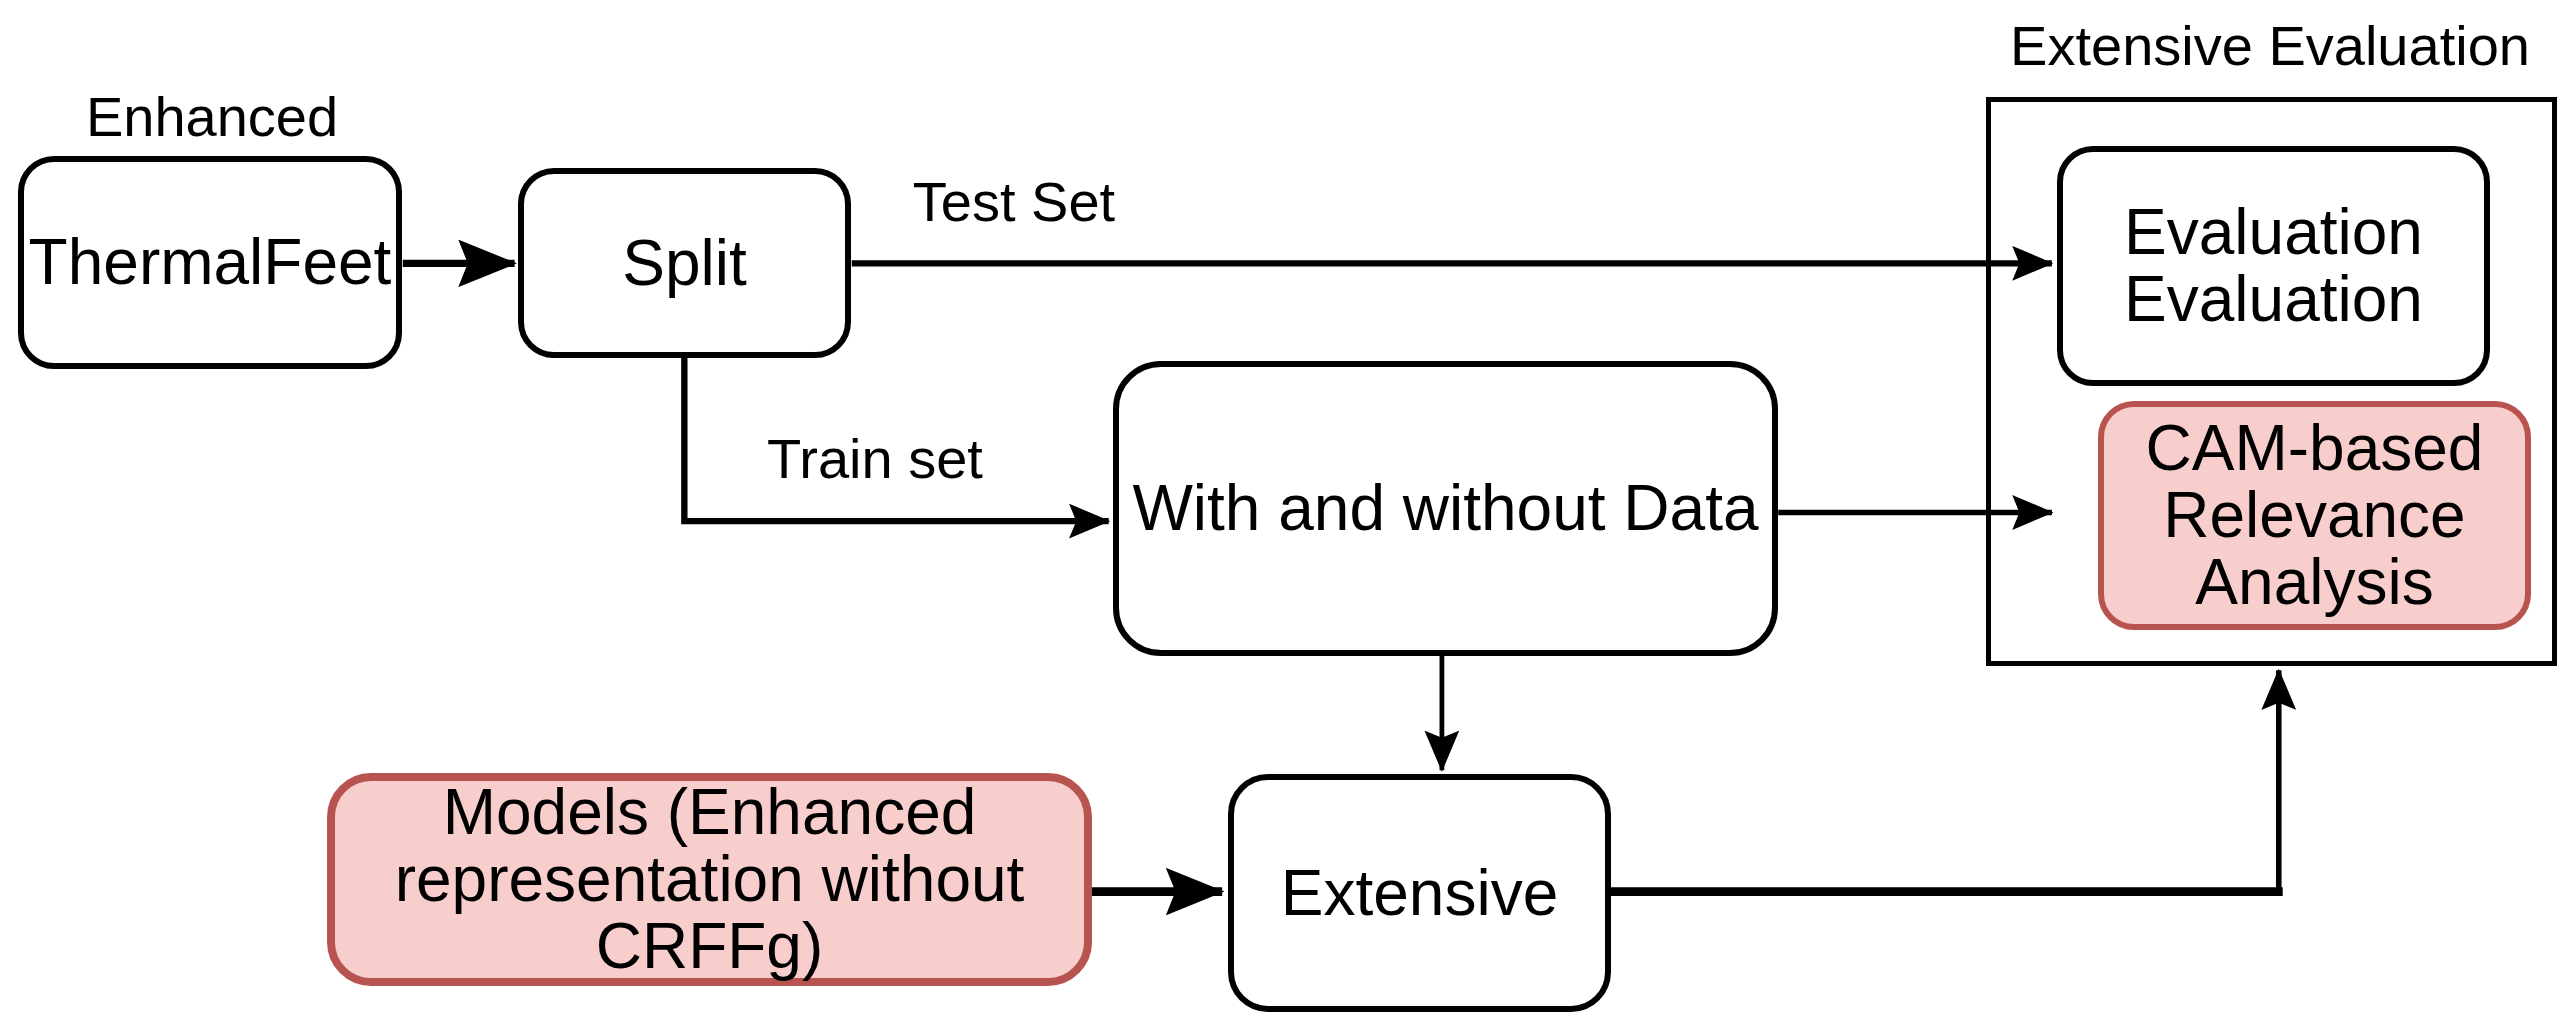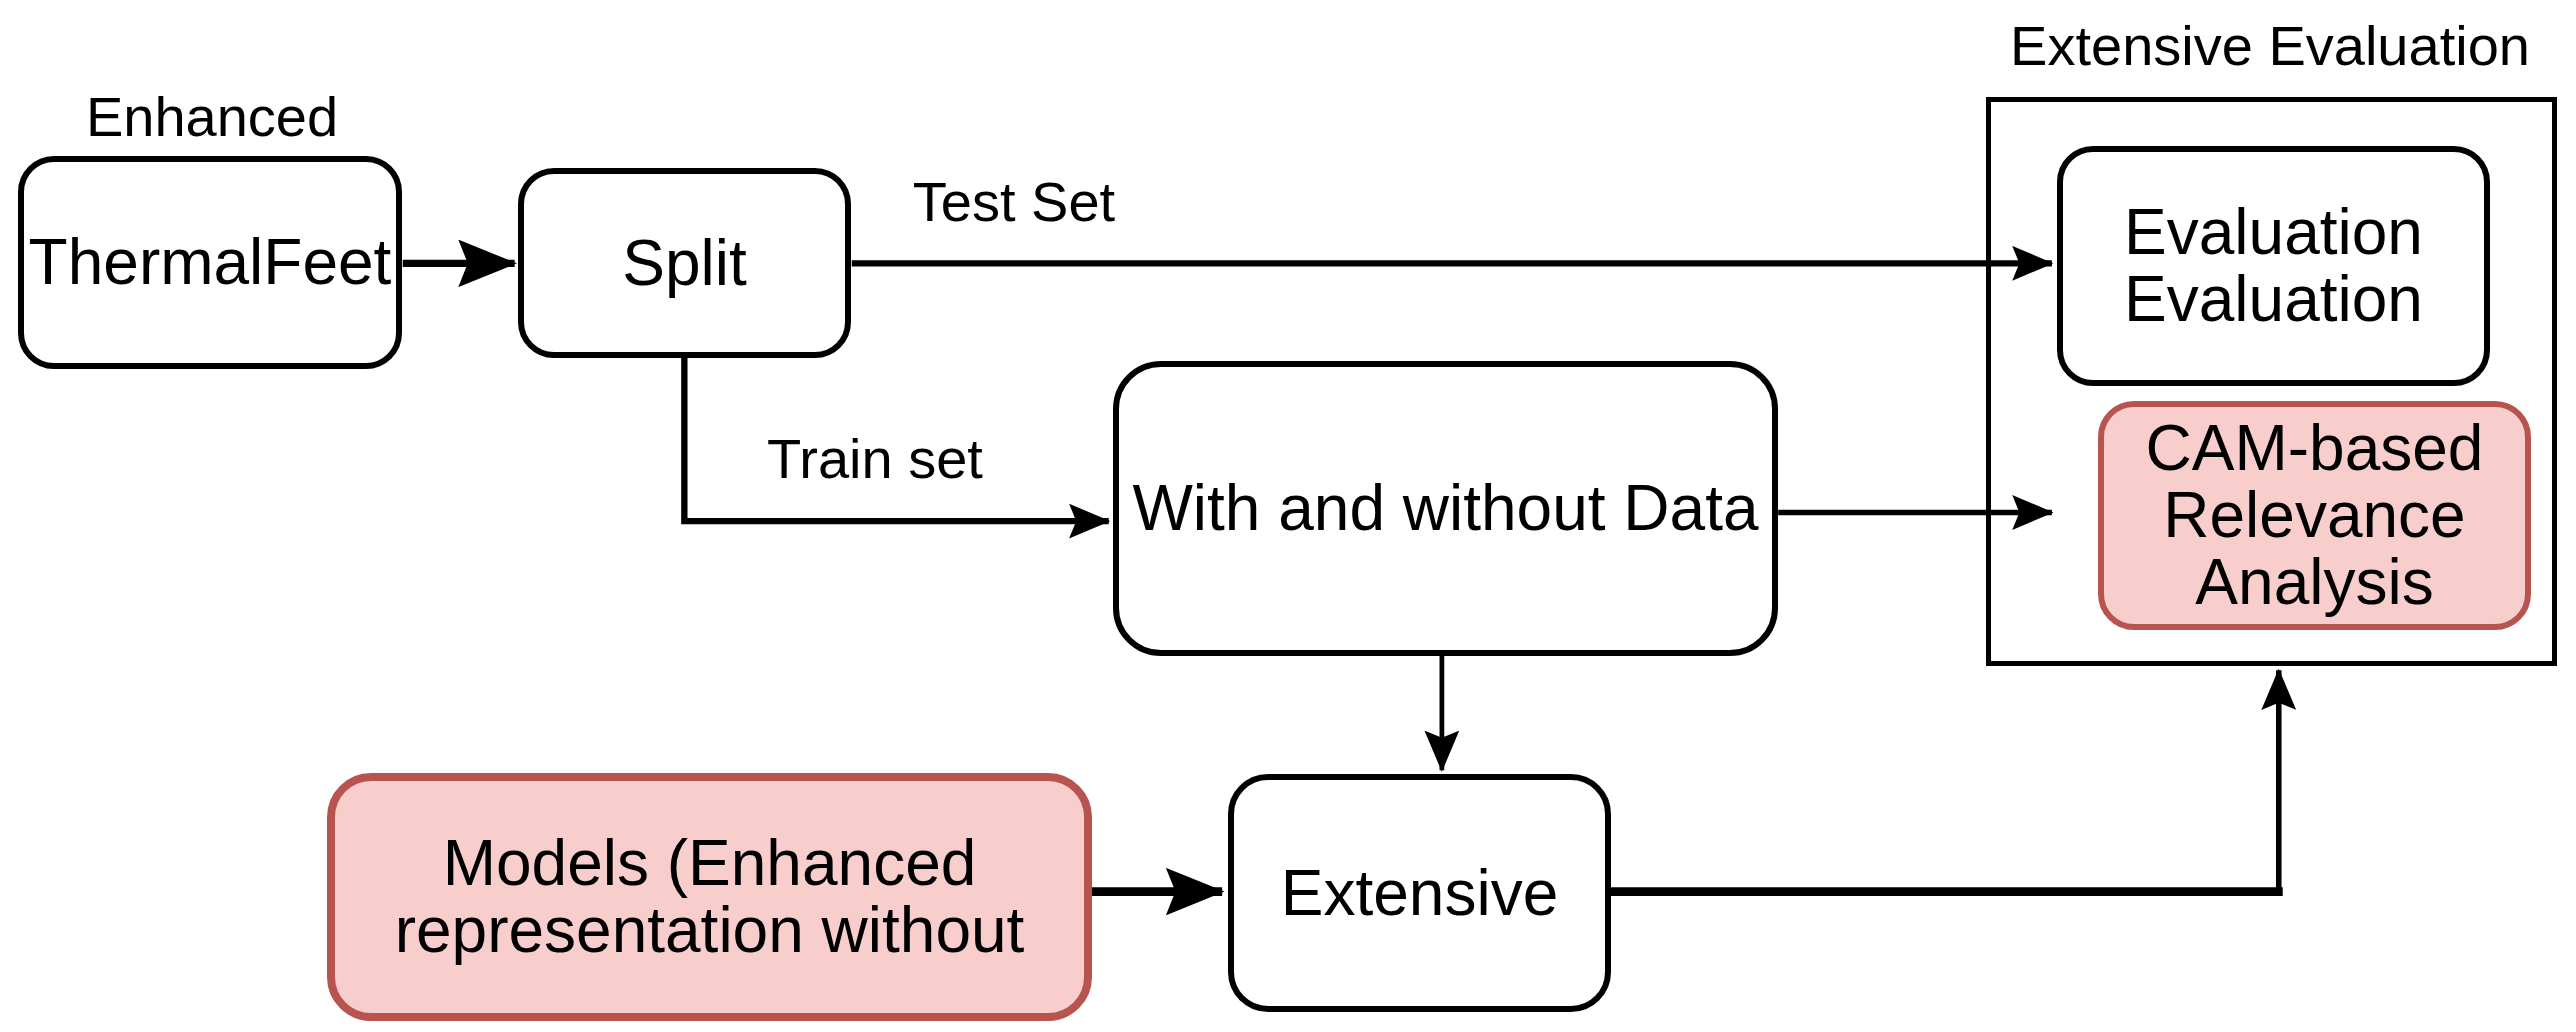--- a/index.html
+++ b/index.html
@@ -47,21 +47,21 @@
   .group-box {
     position: absolute;
     box-sizing: border-box;
     border: 5.6px solid var(--color-node-stroke);
     background: transparent;
   }
   
   .n-thermalfeet { left: 18px;   top: 156px; width: 384px; height: 213px; border-radius: 36px; }
   .n-split       { left: 518px;  top: 168px; width: 333px; height: 190px; border-radius: 36px; }
   .n-withaug     { left: 1113px; top: 361px; width: 665px; height: 295px; border-radius: 48px; gap: 40px; }
-  .n-models      { left: 286px;  top: 773px; width: 765px; height: 248px; border-radius: 44px; border-width: 8px; }
+  .n-models      { left: 286px;  top: 773px; width: 765px; height: 213px; border-radius: 44px; border-width: 8px; }
   .n-training    { left: 1228px; top: 774px; width: 383px; height: 238px; border-radius: 40px; }
   .n-evalgroup   { left: 1986px; top: 97px; width: 571px; height: 569px; }
   .n-perf        { left: 2057px; top: 146px; width: 433px; height: 240px; border-radius: 36px; }
   .n-cam         { left: 2057px; top: 401px; width: 433px; height: 229px; border-radius: 36px; }
   
   .flabel {
     position: absolute;
     transform: translate(-50%, -50%);
     font-size: 56px;
     white-space: nowrap;
@@ -124,20 +124,21 @@
     <span>Split</span>
   </div>
 
   <div class="node n-withaug">
     <span>With and without Data</span>
   </div>
 
   <div class="node pink n-models">
     <span>Models (Enhanced</span>
     <span>representation without</span>
+    <span>CRFFg)</span>
   </div>
 
   <div class="node n-training">
     <span>Extensive</span>
   </div>
 
   <div class="node n-perf">
     <span>Evaluation</span>
     <span>Evaluation</span>
   </div>

